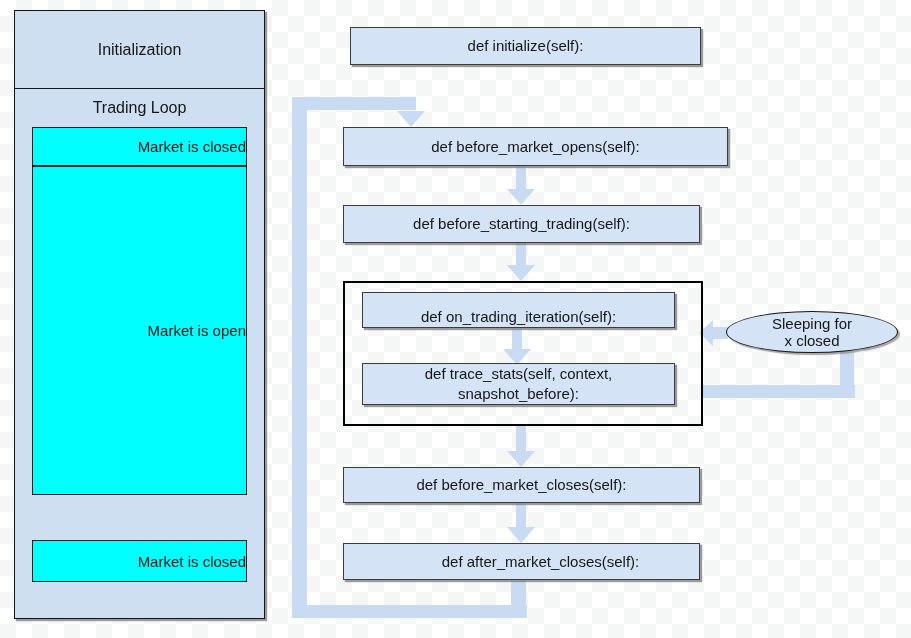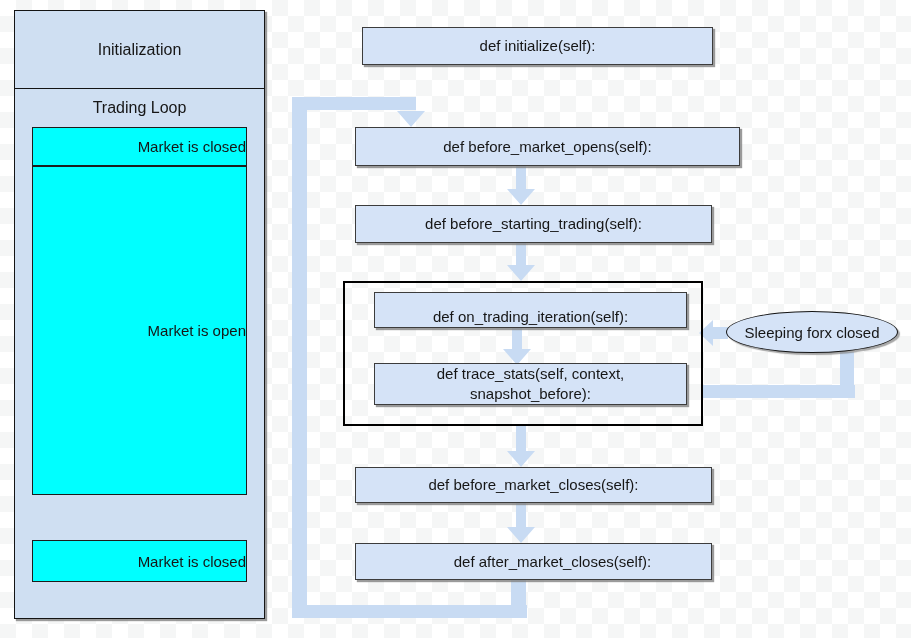--- a/index.html
+++ b/index.html
@@ -10,21 +10,21 @@
     background-image:conic-gradient(#f5f6f6 0 25%, #ffffff 0 50%, #f5f6f6 0 75%, #ffffff 0);
     background-size:32px 32px;
   }
   .node{
     position:absolute;box-sizing:border-box;
     background:var(--node-fill,#D5E3F7);
     border:1.5px solid var(--node-border,#3C3C3C);
     box-shadow:2px 2px 1px rgba(130,130,130,0.8);
     display:flex;align-items:center;justify-content:center;text-align:center;
     color:var(--text,#161616);font-size:15px;line-height:20px;
-    z-index:3;padding:0 8px;margin-left:12px;
+    z-index:3;padding:0 8px;
   }
   .panel{
     position:absolute;left:14px;top:10px;width:251px;height:609px;box-sizing:border-box;
     background:var(--panel-fill,#CFDFF2);
     border:1.5px solid #141414;
     box-shadow:2px 2px 1px rgba(130,130,130,0.8);
     z-index:2;color:var(--text,#161616);
   }
   .panel-header{
     box-sizing:border-box;height:78px;border-bottom:1.5px solid #141414;
@@ -43,21 +43,21 @@
   .iteration-container{
     position:absolute;box-sizing:border-box;left:343px;top:281px;width:360px;height:145px;
     border:2px solid var(--container-border,#000);background:transparent;z-index:2;
   }
   .ellipse{
     position:absolute;box-sizing:border-box;left:726px;top:311px;width:172px;height:42px;
     border-radius:50%;
     background:var(--node-fill,#D5E3F7);
     border:1.5px solid #141414;
     box-shadow:2px 2px 1px rgba(130,130,130,0.7);
-    display:flex;flex-direction:row;align-items:center;justify-content:center;
+    display:flex;flex-direction:column;align-items:center;justify-content:center;
     font-size:15px;line-height:17px;color:var(--text,#161616);z-index:4;text-align:center;
   }
   .shaft{position:absolute;background:var(--arrow,#C8DBF3);z-index:1;}
   .head-down{
     position:absolute;width:0;height:0;z-index:1;
     border-left:14px solid transparent;border-right:14px solid transparent;
     border-top:16px solid var(--arrow,#C8DBF3);
   }
   .head-left{
     position:absolute;width:0;height:0;z-index:1;

